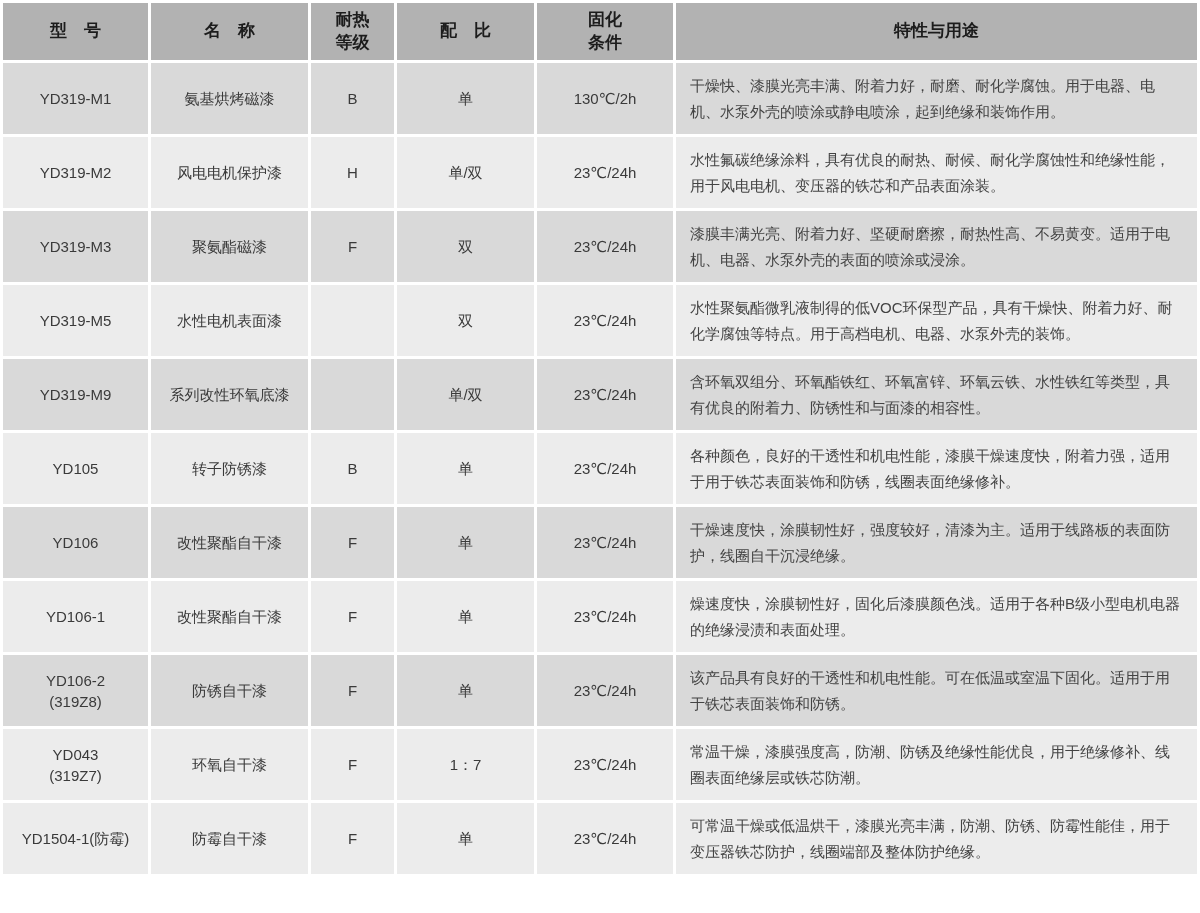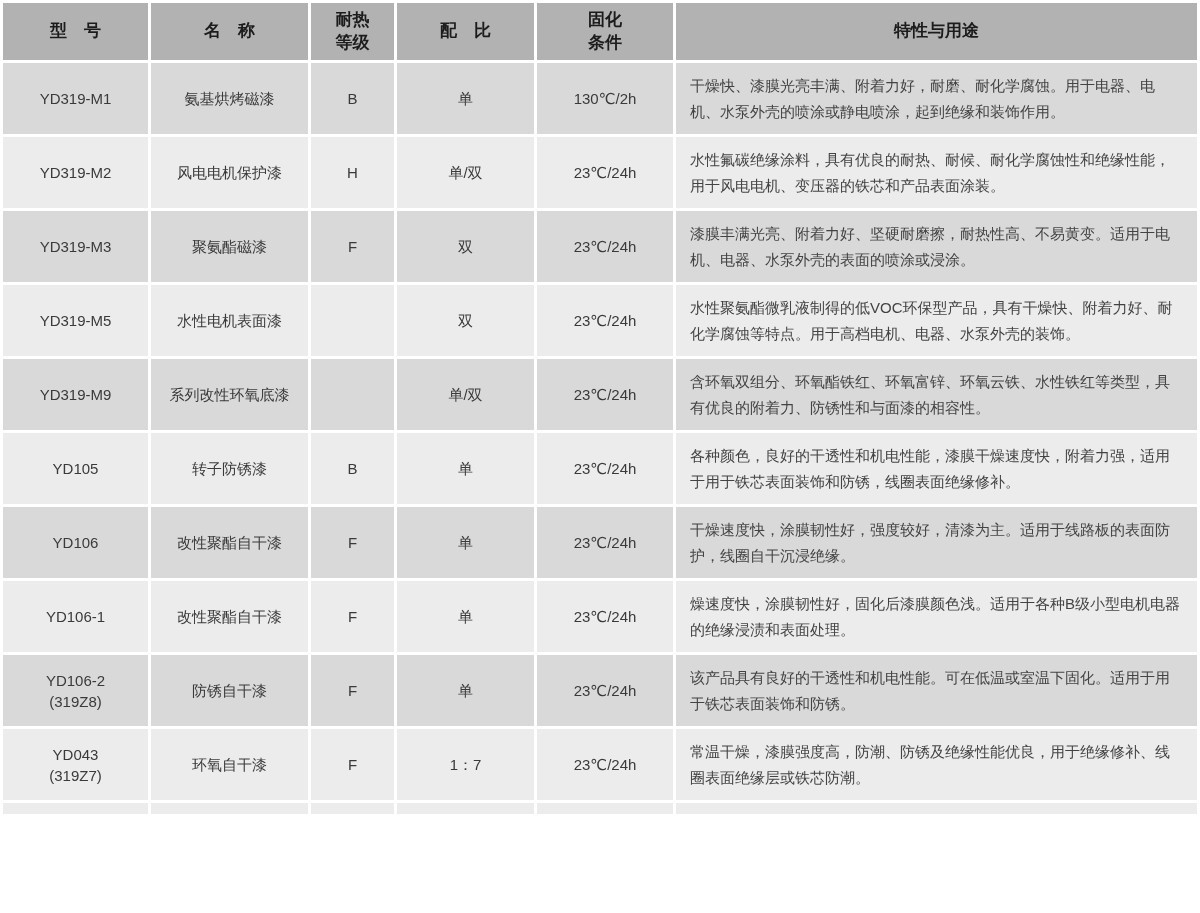--- a/index.html
+++ b/index.html
@@ -13,21 +13,21 @@
   }
   * { box-sizing: border-box; }
   html, body {
     margin: 0;
     padding: 0;
     background: #ffffff;
     font-family: "Liberation Sans", "DejaVu Sans", sans-serif;
   }
   .page {
     width: 1200px;
-    height: 814px;
+    height: 913px;
     overflow: hidden;
   }
   table.spec-table {
     width: 1200px;
     border-collapse: collapse;
     table-layout: fixed;
   }
   .spec-table th,
   .spec-table td {
     border: 3px solid var(--border-color);

